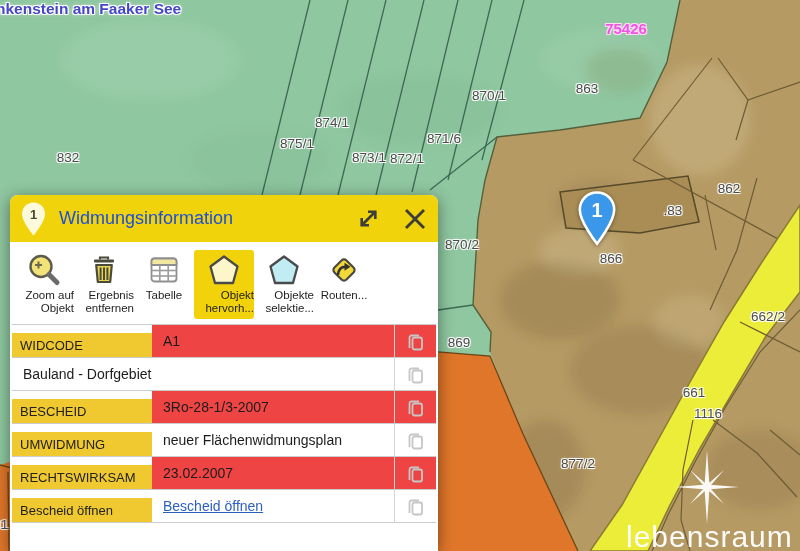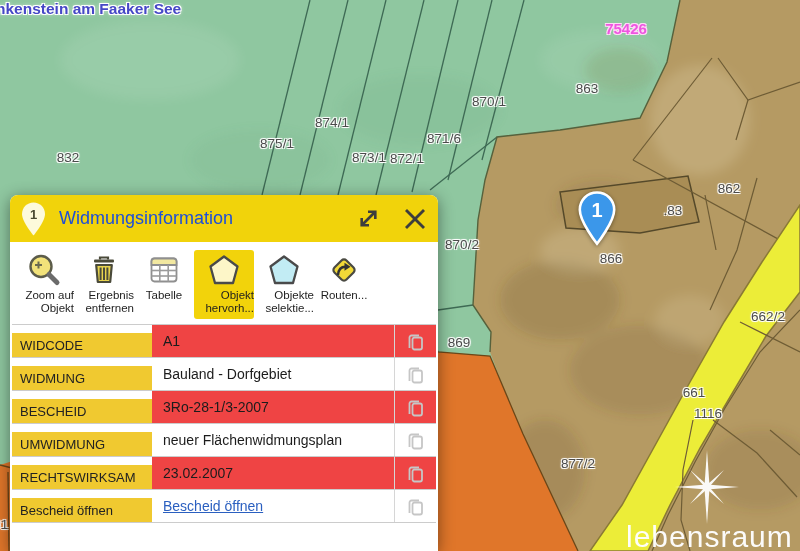--- a/index.html
+++ b/index.html
@@ -137,26 +137,26 @@
       <path d="M740,322 L800,352"></path>
       <path d="M800,310 L760,352 L725,408 L695,462 L668,515 L652,551"></path>
       <path d="M713,420 L757,453 L797,497"></path>
       <path d="M693,420 L683,470 L681,520 L690,551"></path>
       <path d="M770,430 L800,455"></path>
     </g>
   </svg>
 
   <div id="map-labels">
       <div class="plabel" style="left: 68px; top: 157px;">832</div>
-      <div class="plabel" style="left: 277px; top: 143px;">875/1</div>
+      <div class="plabel" style="left: 297px; top: 143px;">875/1</div>
       <div class="plabel" style="left: 332px; top: 122px;">874/1</div>
       <div class="plabel" style="left: 369px; top: 157px;">873/1</div>
       <div class="plabel" style="left: 407px; top: 158px;">872/1</div>
       <div class="plabel" style="left: 444px; top: 138px;">871/6</div>
-      <div class="plabel" style="left: 489px; top: 101px;">870/1</div>
+      <div class="plabel" style="left: 489px; top: 95px;">870/1</div>
       <div class="plabel" style="left: 587px; top: 88px;">863</div>
       <div class="plabel" style="left: 729px; top: 188px;">862</div>
       <div class="plabel" style="left: 673px; top: 210px;">.83</div>
       <div class="plabel" style="left: 462px; top: 244px;">870/2</div>
       <div class="plabel" style="left: 611px; top: 258px;">866</div>
       <div class="plabel" style="left: 459px; top: 342px;">869</div>
       <div class="plabel" style="left: 768px; top: 316px;">662/2</div>
       <div class="plabel" style="left: 694px; top: 392px;">661</div>
       <div class="plabel" style="left: 708px; top: 413px;">1116</div>
       <div class="plabel" style="left: 578px; top: 463px;">877/2</div>
@@ -284,21 +284,20 @@
             <button class="copy-btn">
           <svg width="19" height="21" viewBox="0 0 19 21">
             <path d="M13,4.5 h-7.5 a2,2 0 0 0 -2,2 v10.5" fill="none" stroke="#c6c6c6" stroke-width="1.8"></path>
             <rect x="6.5" y="6.5" width="9.5" height="12" rx="2" fill="none" stroke="#c6c6c6" stroke-width="1.8"></rect>
           </svg>
             </button>
           </div>
       </div>
 
       <div class="irow">
-        <div class="cell-label">WIDMUNG</div>
         <div class="cell-value">Bauland - Dorfgebiet</div>
         <div class="cell-copy">
             <button class="copy-btn">
           <svg width="19" height="21" viewBox="0 0 19 21">
             <path d="M13,4.5 h-7.5 a2,2 0 0 0 -2,2 v10.5" fill="none" stroke="#c6c6c6" stroke-width="1.8"></path>
             <rect x="6.5" y="6.5" width="9.5" height="12" rx="2" fill="none" stroke="#c6c6c6" stroke-width="1.8"></rect>
           </svg>
             </button>
           </div>
       </div>

